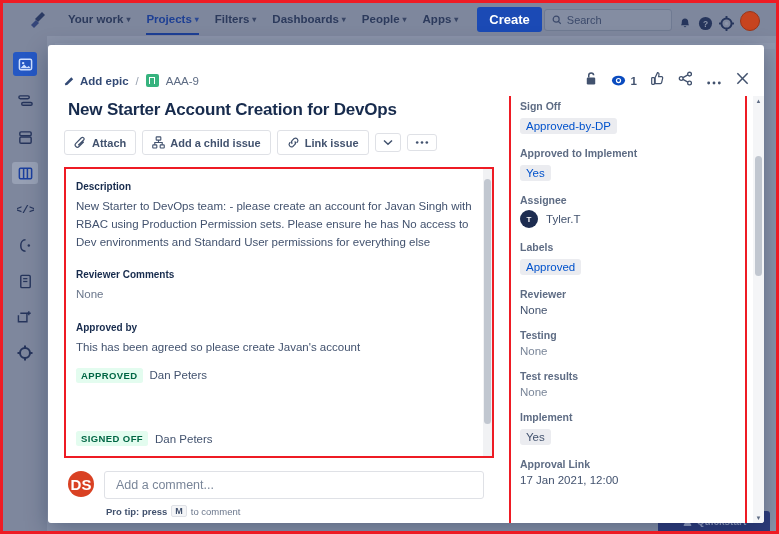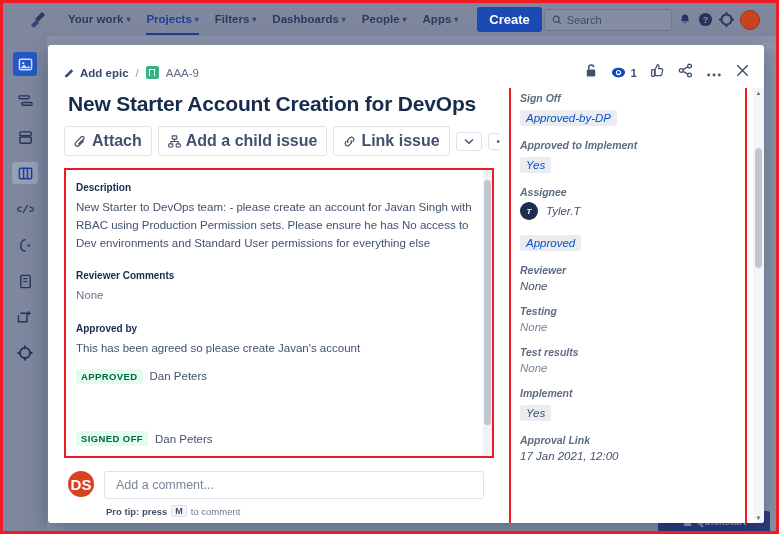--- a/index.html
+++ b/index.html
@@ -55,21 +55,21 @@
   .nav-item.active::after {
     content: ""; position: absolute; left: 7px; right: 7px; bottom: 0;
     height: 2.5px; background: #1d3f94;
   }
   .chev { font-size: 8px; opacity: .85; }
   .create-btn {
     background: #1b4ab5; color: #fff; font-size: 13px; font-weight: 700;
     padding: 5px 12px; border-radius: 3px; margin-left: 10px;
   }
   .topnav-right {
-    margin-left: auto; display: flex; align-items: center; gap: 6px;
+    margin-left: auto; display: flex; align-items: flex-end; gap: 6px;
     padding-right: 12px;
   }
   .search-box {
     width: 128px; height: 22px; border: 1px solid #6f7a92;
     border-radius: 3px; display: flex; align-items: center;
     gap: 5px; padding: 0 7px; background: #848da2;
   }
   .search-box .ph { font-size: 11px; color: #3c4a6b; }
   .icon-btn { color: #26355c; display: flex; align-items: center; }
   .avatar-top {
@@ -116,21 +116,21 @@
     position: absolute; left: 45px; top: 42px;
     width: 716px; height: 478px;
     background: #fff;
     box-shadow: 0 6px 22px rgba(9,30,66,.35);
     border-radius: 3px;
     display: flex; flex-direction: column;
     overflow: hidden;
   }
   .modal-head {
     display: flex; align-items: center;
-    padding: 18px 14px 6px 16px;
+    padding: 26px 14px 6px 16px;
     gap: 8px;
   }
   .crumb {
     display: flex; align-items: center; gap: 7px;
     font-size: 11.5px; color: #43526e;
   }
   .crumb-link {
     display: flex; align-items: center; gap: 5px;
     color: #334a75; font-weight: 700;
   }
@@ -153,29 +153,29 @@
 
   .modal-body {
     flex: 1; display: flex; overflow: hidden; position: relative;
   }
   .col-left {
     width: 452px; padding: 0 6px 0 16px;
     display: flex; flex-direction: column; overflow: hidden;
     position: relative;
   }
   .issue-title {
-    font-size: 21px; font-weight: 700; color: #172b4d;
+    font-size: 17px; font-weight: 700; color: #172b4d;
     padding: 4px 0 10px 4px; letter-spacing: -.2px;
   }
   .btn-row { display: flex; align-items: center; gap: 6px; padding-bottom: 12px; }
   .abtn {
     display: flex; align-items: center; gap: 5px;
     border: 1px solid #dfe1e6; background: #fff;
     border-radius: 3px; padding: 5px 9px;
-    font-size: 16px; font-weight: 600; color: #42526e;
+    font-size: 11px; font-weight: 600; color: #42526e;
     white-space: nowrap;
   }
   .abtn.sq { padding: 5px 7px; }
 
   
   .desc-annot {
     position: relative;
     border: 2.5px solid #ee1b24;
     flex: 1;
     overflow: hidden;
@@ -246,21 +246,21 @@
     display: flex; flex-direction: column;
     padding-left: 10px;
   }
   .side-annot {
     position: absolute; left: 9px; top: -8px; right: 17px; bottom: -2px;
     border: 2.5px solid #ee1b24; pointer-events: none;
   }
   .side-scroll {
     flex: 1; overflow: hidden; padding: 4px 20px 0 10px;
   }
-  .sfield { margin-bottom: 13px; font-style: italic; }
+  .sfield { margin-bottom: 13px; }
   .sfield-label {
     font-size: 10.5px; font-weight: 700; color: #5e6c84; margin-bottom: 4px;
   }
   .chip {
     display: inline-block; background: #ebecf0; color: #0052cc;
     font-size: 11.5px; padding: 2px 6px; border-radius: 3px;
   }
   .sval { font-size: 11.5px; color: #42526e; }
   .sval.muted { color: #7a8699; }
   .assignee-row { display: flex; align-items: center; gap: 8px; }
@@ -615,20 +615,21 @@
 
           <div class="sfield">
             <div class="sfield-label">Assignee</div>
             <div class="assignee-row">
               <div class="a-avatar">T</div>
               <span class="sval">Tyler.T</span>
             </div>
           </div>
 
           <div class="sfield">
+            <div class="sfield-label">Labels</div>
             <span class="chip">Approved</span>
           </div>
 
           <div class="sfield">
             <div class="sfield-label">Reviewer</div>
             <div class="sval">None</div>
           </div>
 
           <div class="sfield">
             <div class="sfield-label">Testing</div>

